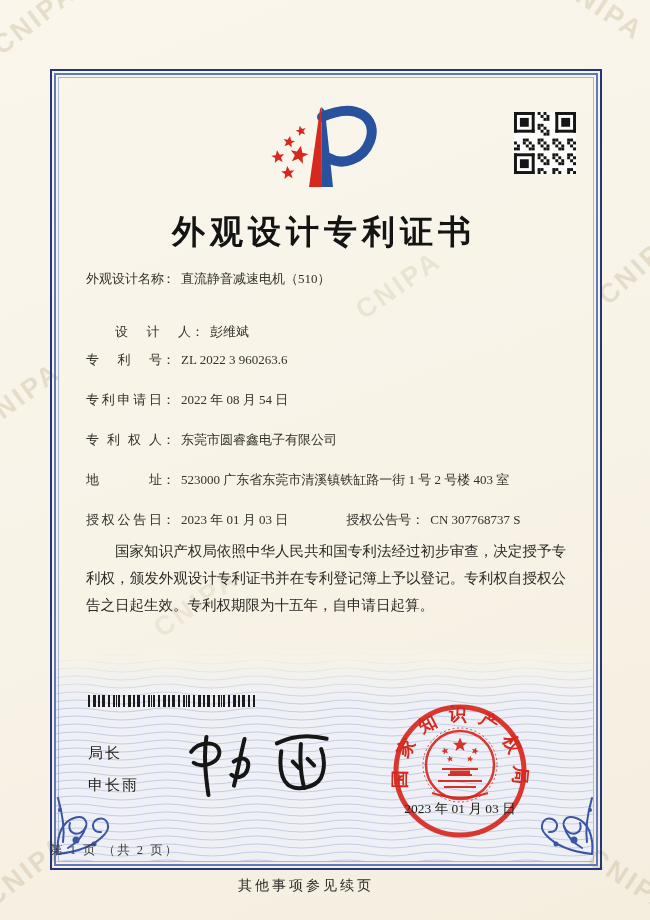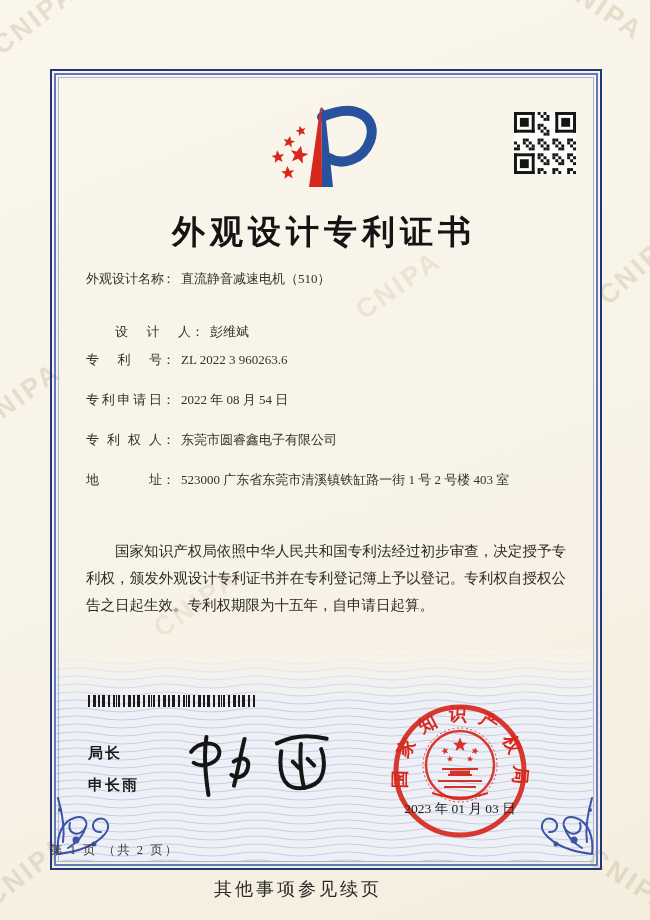--- a/index.html
+++ b/index.html
@@ -30,27 +30,27 @@
   .flabel{display:inline-block;width:76px;text-align:justify;text-align-last:justify;vertical-align:bottom;}
   .fcolon{display:inline-block;margin-right:6px;}
   .grant2{margin-left:58px;}
   .paras{position:absolute;left:86px;top:538px;width:480px;z-index:4;}
   .paras p{margin:0;text-indent:2em;font-size:14.5px;line-height:27px;text-align:justify;color:#2c2a27;}
   .barcode{position:absolute;left:88px;top:695px;width:168px;height:12px;z-index:4;
     background:
       repeating-linear-gradient(90deg,#1c1c1c 0 2px,rgba(0,0,0,0) 2px 5px),
       repeating-linear-gradient(90deg,#1c1c1c 0 1px,rgba(0,0,0,0) 1px 7px);}
   .signer{position:absolute;left:88px;z-index:4;font-family:"Liberation Sans","DejaVu Sans",sans-serif;
-    font-size:15px;font-weight:700;color:#1f1d1b;letter-spacing:2px;}
+    font-size:15px;font-weight:400;color:#1f1d1b;letter-spacing:2px;}
   .sig{position:absolute;left:178px;top:726px;z-index:5;transform:rotate(-3deg);}
   .seal{position:absolute;left:390px;top:703px;z-index:5;}
   .page-info{position:absolute;left:50px;top:842px;width:548px;
     font-size:12.5px;letter-spacing:2px;z-index:4;color:#3a3a3a;}
-  .note{position:absolute;left:4px;top:877px;width:588px;text-align:center;
-    font-size:18px;letter-spacing:3px;z-index:4;color:#2c2a27;}
+  .note{position:absolute;left:12px;top:877px;width:588px;text-align:center;
+    font-size:14px;letter-spacing:3px;z-index:4;color:#2c2a27;}
   .flourish{position:absolute;top:788px;z-index:4;}
   .flourish.left{left:54px;}
   .flourish.right{left:524px;transform:scaleX(-1);}
 </style>
 </head>
 <body>
 
 <div class="paper">
 
   <span class="wm" style="left:-14px;top:4px;transform:rotate(-38deg);">CNIPA</span>
@@ -225,20 +225,23 @@
   </div>
   <div class="field" style="top:391px;">
     <span class="flabel">专利申请日</span><span class="fcolon">：</span><span>2022 年 08 月 54 日</span>
   </div>
   <div class="field" style="top:431px;">
     <span class="flabel">专利权人</span><span class="fcolon">：</span><span>东莞市圆睿鑫电子有限公司</span>
   </div>
   <div class="field" style="top:471px;">
     <span class="flabel">地址</span><span class="fcolon">：</span><span>523000 广东省东莞市清溪镇铁缸路一街 1 号 2 号楼 403 室</span>
   </div>
+  <div class="field" style="top:511px;">
+    <span class="flabel">授权公告日</span><span class="fcolon">：</span><span>2023 年 01 月 03 日</span><span class="grant2">授权公告号</span><span class="fcolon">：</span><span>CN 307768737 S</span>
+  </div>
 
   <div class="paras">
     <p>国家知识产权局依照中华人民共和国专利法经过初步审查，决定授予专利权，颁发外观设计专利证书并在专利登记簿上予以登记。专利权自授权公告之日起生效。专利权期限为十五年，自申请日起算。</p>
   </div>
 
   <div class="barcode"></div>
 
   <div class="signer" style="top:744px;">局长</div>
   <div class="signer" style="top:776px;">申长雨</div>
 

